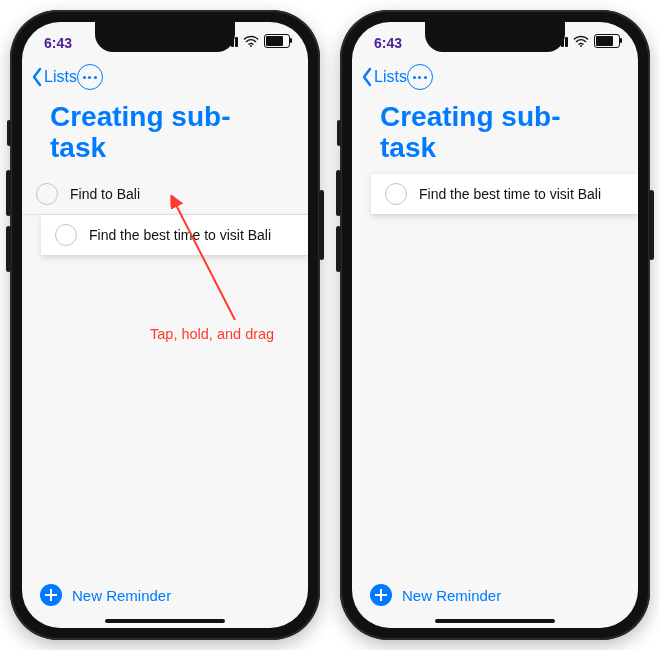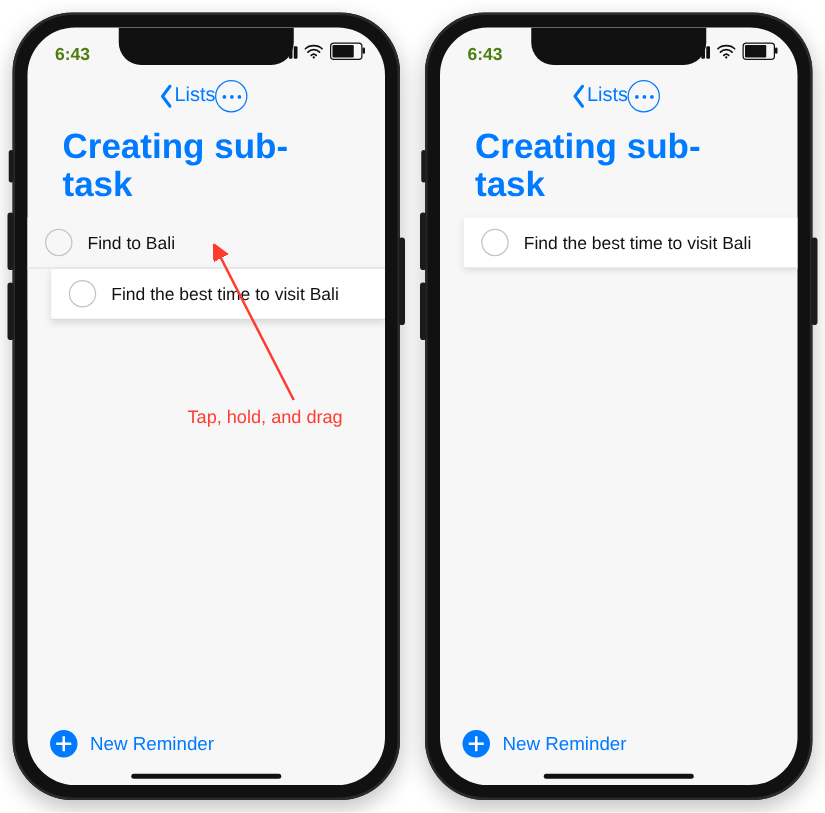--- a/index.html
+++ b/index.html
@@ -11,33 +11,33 @@
   
   .btn-side{position:absolute;background:#1b1b1b;border-radius:3px;}
   .silence{left:-3px;top:110px;width:4px;height:26px;}
   .volup  {left:-4px;top:160px;width:5px;height:46px;}
   .voldn  {left:-4px;top:216px;width:5px;height:46px;}
   .power  {right:-4px;top:180px;width:5px;height:70px;}
   
   .notch{position:absolute;top:0;left:50%;transform:translateX(-50%);width:140px;height:30px;background:#111;border-bottom-left-radius:18px;border-bottom-right-radius:18px;z-index:5;}
   
   .status{position:relative;height:40px;}
-  .status .time{position:absolute;left:22px;top:13px;font-size:14px;font-weight:600;color:#4d7c0f;}
+  .status .time{position:absolute;left:22px;top:13px;font-size:14px;font-weight:600;color:#4c1d95;}
   .status .icons{position:absolute;right:18px;top:12px;display:flex;align-items:center;gap:5px;}
   .sig{display:flex;align-items:flex-end;gap:1.5px;height:12px;}
   .sig span{width:3px;background:#111;border-radius:1px;display:block;}
   .sig span:nth-child(1){height:4px;}
   .sig span:nth-child(2){height:6px;}
   .sig span:nth-child(3){height:8px;}
   .sig span:nth-child(4){height:10px;}
   .battery{width:24px;height:12px;border:1.3px solid #111;border-radius:3px;position:relative;}
   .battery::after{content:"";position:absolute;right:-3px;top:3px;width:2px;height:5px;background:#111;border-radius:1px;}
   .battery .fill{position:absolute;left:1px;top:1px;bottom:1px;width:17px;background:#111;border-radius:1px;}
   
-  .navbar{display:flex;align-items:center;justify-content:center;padding:0 14px 6px 8px;height:30px;}
+  .navbar{display:flex;align-items:center;justify-content:flex-start;padding:0 14px 6px 8px;height:30px;}
   .back{display:flex;align-items:center;color:#007aff;font-size:16px;}
   .more-circle{width:24px;height:24px;border:1.6px solid #007aff;border-radius:50%;display:flex;align-items:center;justify-content:center;}
   .more-circle .d{width:3px;height:3px;border-radius:50%;background:#007aff;margin:0 1.3px;}
   .title{font-size:28px;font-weight:700;color:#007aff;padding:4px 28px 10px;line-height:1.1;}
   
   .list-area{background:#f7f7f7;}
   .row{display:flex;align-items:center;gap:12px;padding:9px 14px;font-size:14px;color:#111;background:#f7f7f7;border-bottom:1px solid #e2e2e2;}
   .row.elevated{background:#fff;box-shadow:0 2px 6px rgba(0,0,0,.12);border-bottom:1px solid #dcdcdc;margin-left:19px;}
   .row .circle{width:20px;height:20px;border:1.6px solid #c4c4c4;border-radius:50%;flex:0 0 auto;}
   

